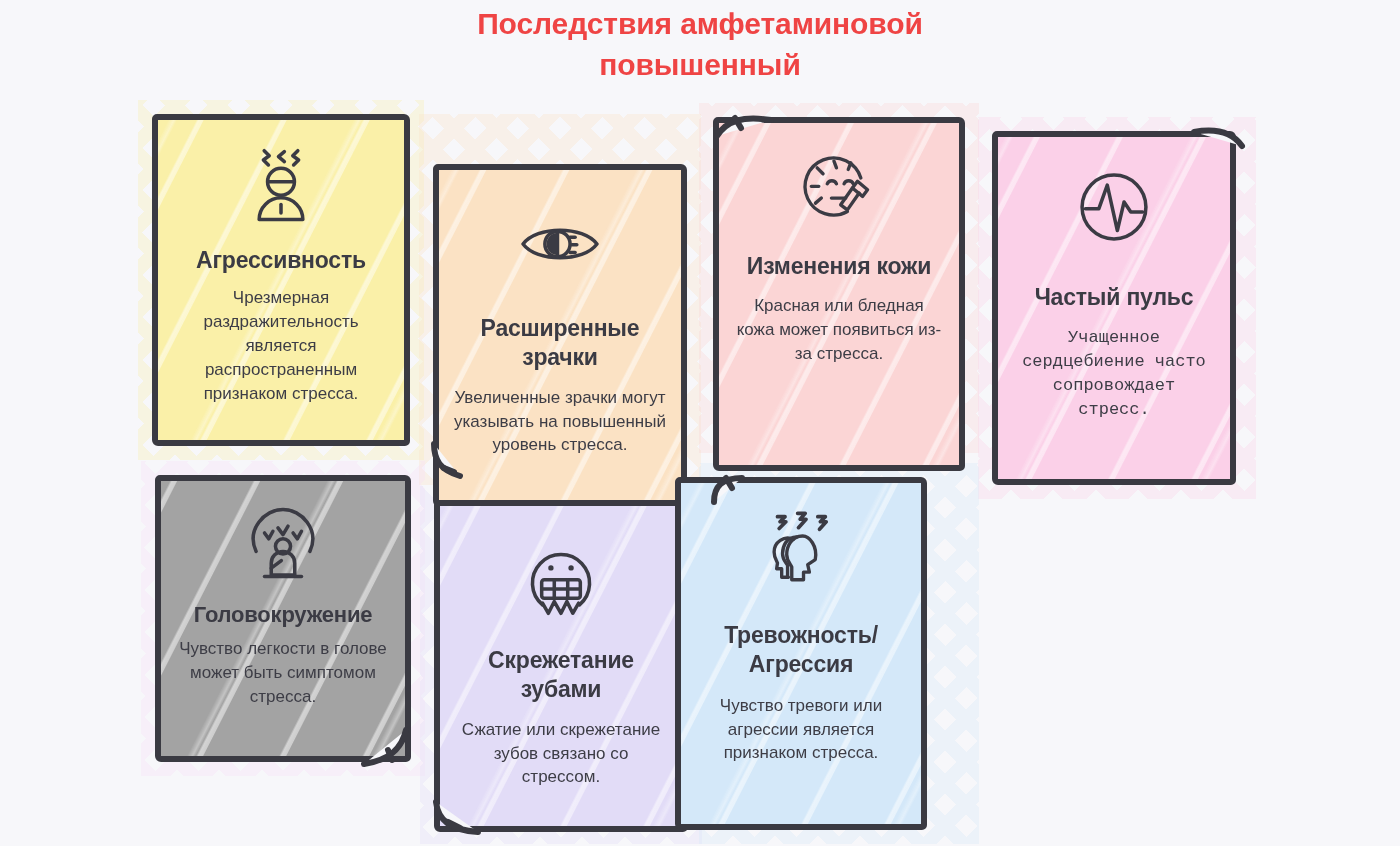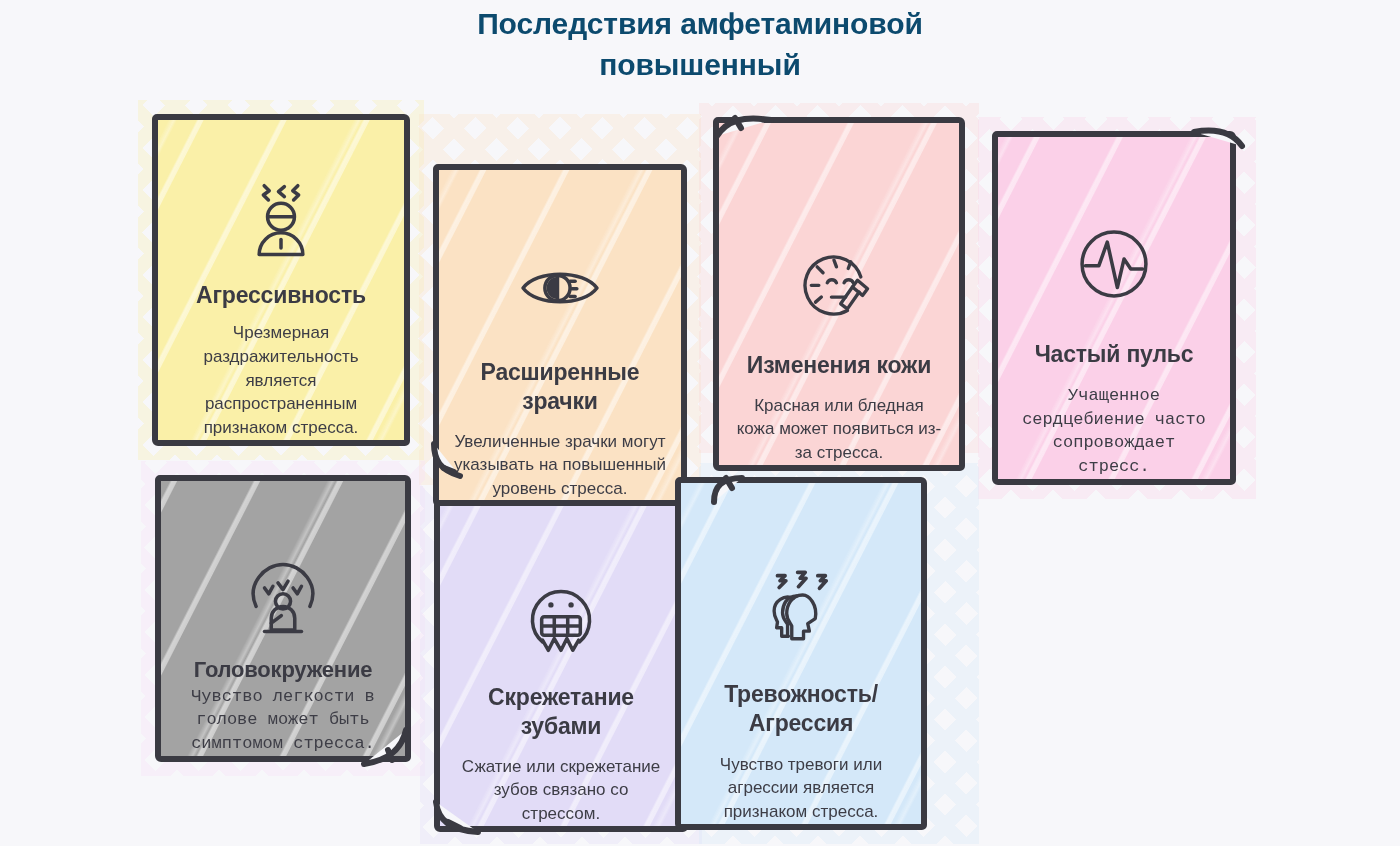--- a/index.html
+++ b/index.html
@@ -22,40 +22,39 @@
   .page-title {
     position: absolute;
     top: 4px;
     left: 0;
     width: 1400px;
     text-align: center;
     font-size: 30px;
     font-weight: bold;
     line-height: 1.36;
     letter-spacing: -0.1px;
-    color: #0c4a6e;
+    color: #ef4444;
   }
   .page-title .ttl-line { display: block; }
 
   
   .board {
     position: absolute;
     inset: 0;
   }
 
   .card {
     position: absolute;
     border: 6px solid #3a3a42;
     border-radius: 5px 6px 5px 6px;
     padding: 0 14px;
     display: flex;
     flex-direction: column;
     align-items: center;
     overflow: hidden;
-    justify-content: flex-end;
     
   }
 
   
   .card::before {
     content: "";
     position: absolute;
     inset: -20%;
     pointer-events: none;
     background:
@@ -133,21 +132,21 @@
 
   #card-3 { left: 992px; top: 131px; width: 244px; height: 354px; }
   #card-3 .card-icon { margin-top: 28px; }
   #card-3 .card-title { margin-top: 34px; }
   #card-3 .card-desc  { margin-top: 14px; font-family: Liberation Mono, monospace; }
 
   
   #card-4 { left: 155px; top: 475px; width: 256px; height: 287px; }
   #card-4 .card-icon { margin-top: 20px; }
   #card-4 .card-title { margin-top: 16px; font-size: 22px; }
-  #card-4 .card-desc  { margin-top: 0; font-family: Liberation Mono, monospace; }
+  #card-4 .card-desc  { margin-top: 8px; }
 
   #card-5 { left: 434px; top: 500px; width: 254px; height: 332px; }
   #card-5 .card-icon { margin-top: 30px; }
   #card-5 .card-title { margin-top: 26px; }
   #card-5 .card-desc  { margin-top: 13px; }
 
   #card-6 { left: 675px; top: 477px; width: 252px; height: 353px; }
   #card-6 .card-icon { margin-top: 27px; }
   #card-6 .card-title { margin-top: 27px; }
   #card-6 .card-desc  { margin-top: 14px; }

